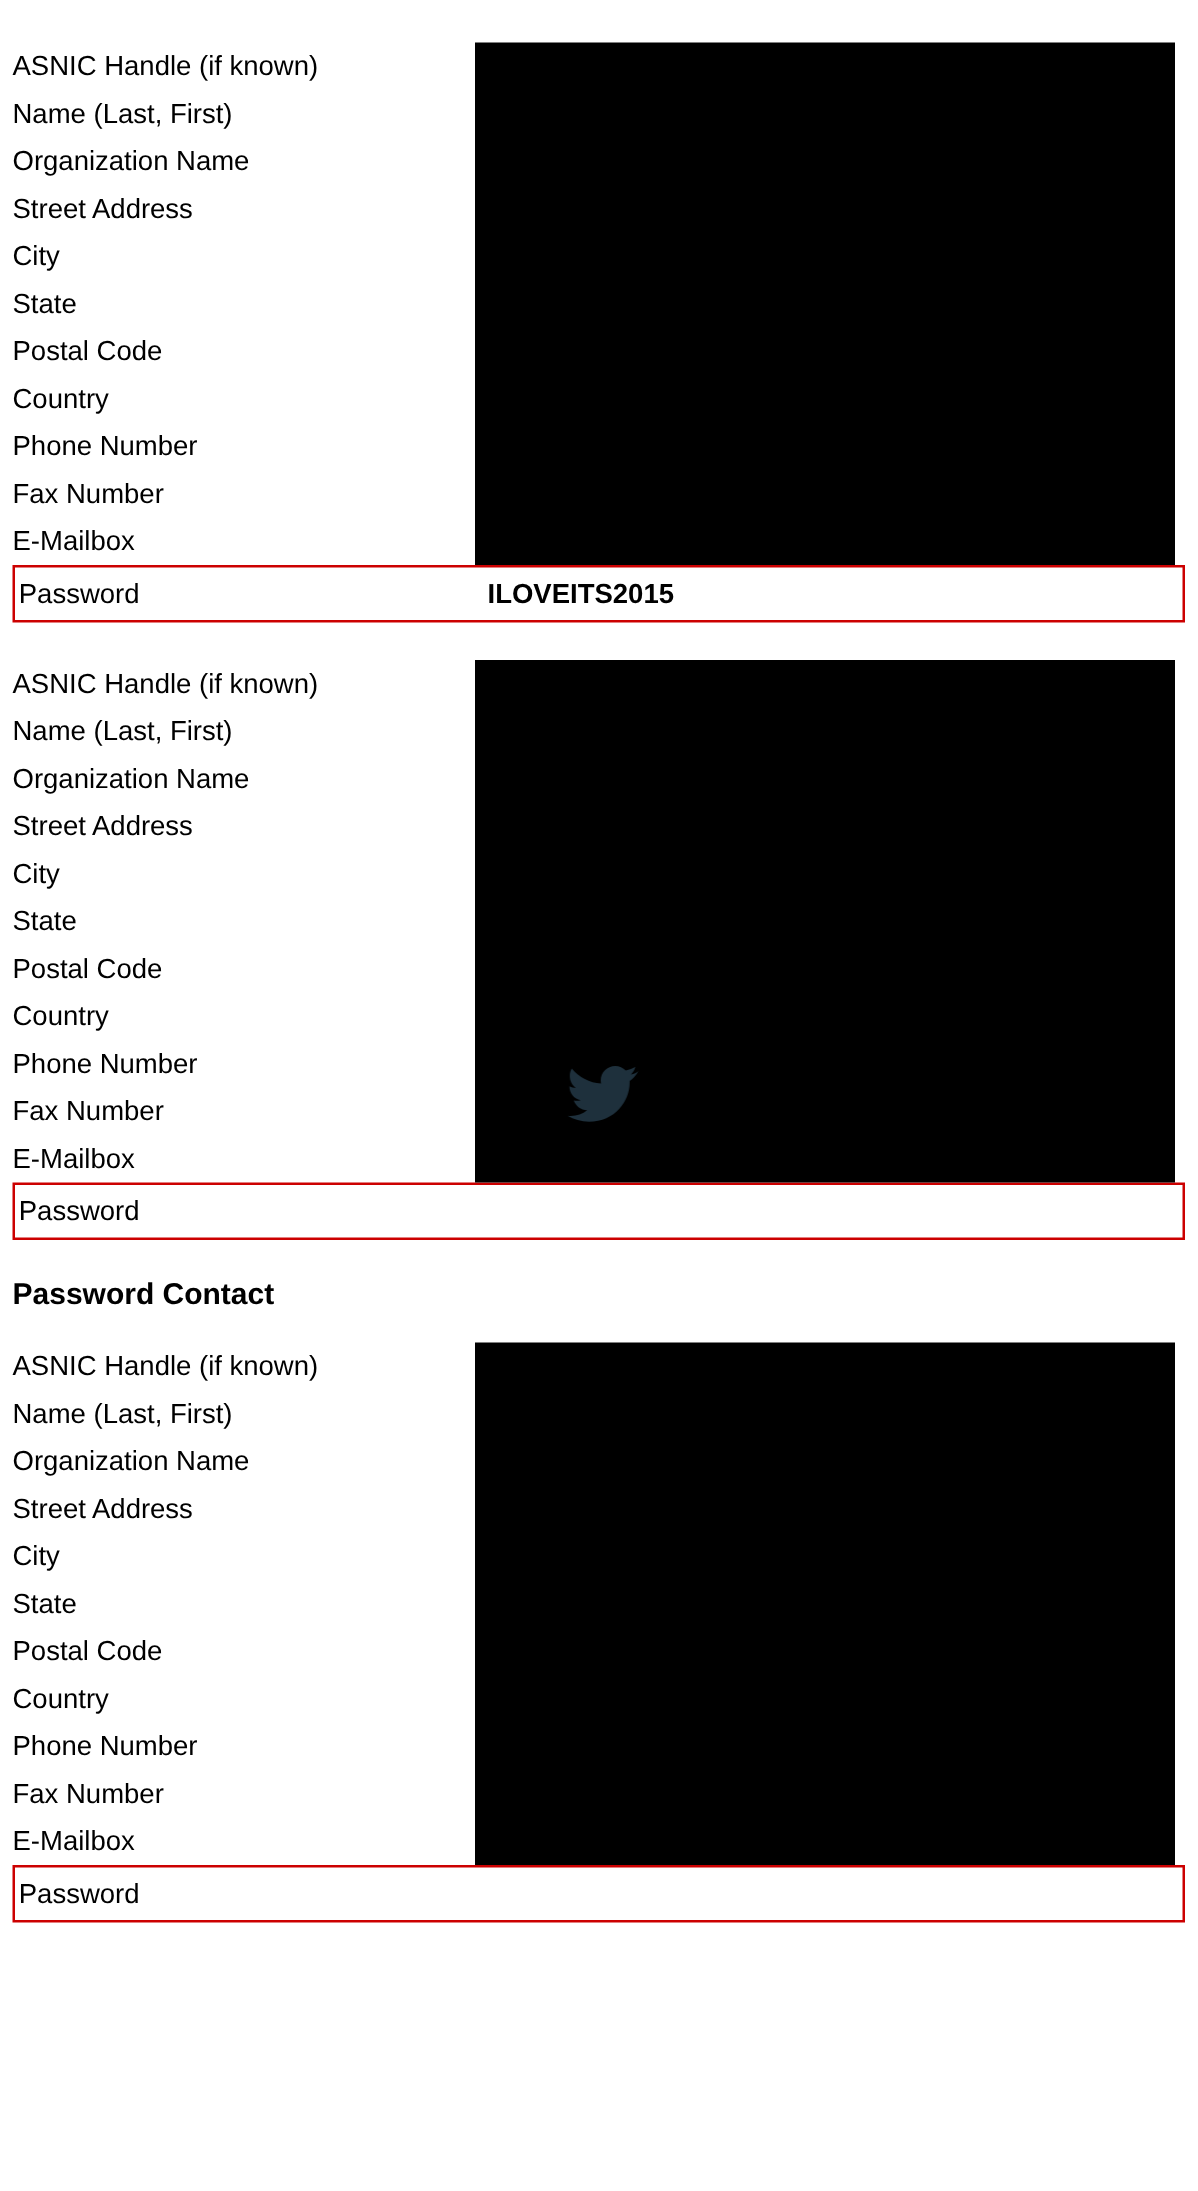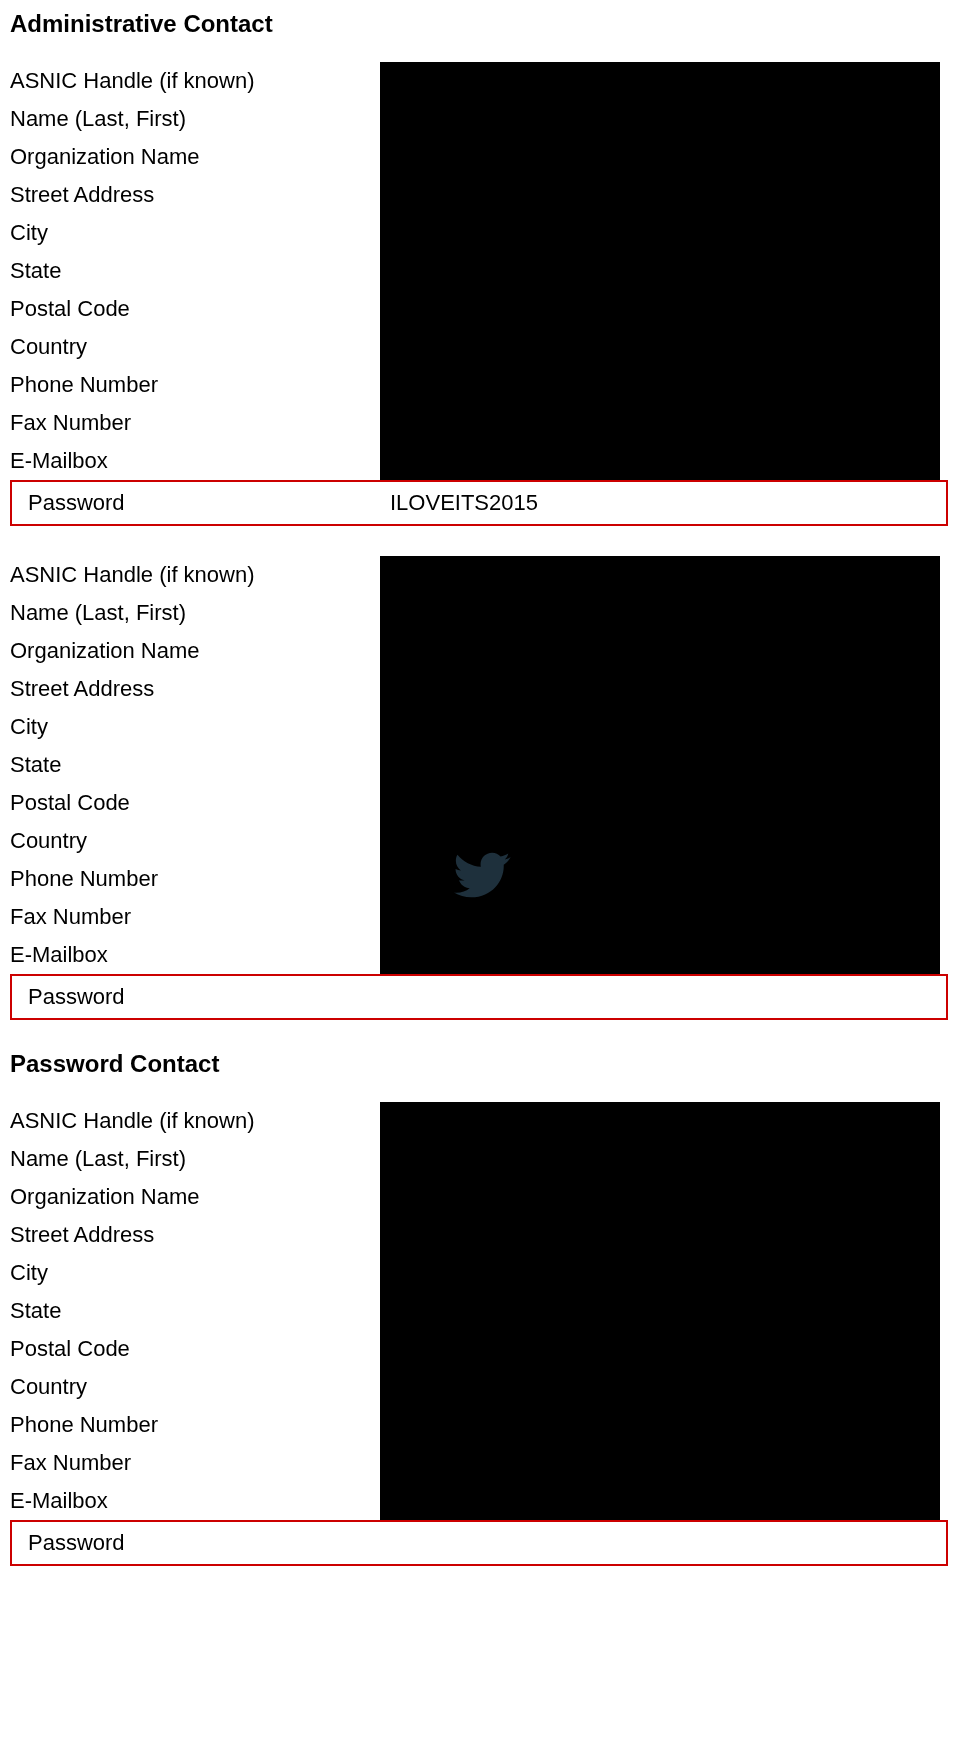--- a/index.html
+++ b/index.html
@@ -82,49 +82,49 @@
       align-items: center;
       border: 2.5px solid #cc0000;
       margin-top: 0;
     }
 
     .password-label {
       width: 370px;
       flex-shrink: 0;
       font-size: 22px;
       color: #000;
-      padding: 6px 16px;
+      padding: 6px 3px;
       height: 42px;
       display: flex;
       align-items: center;
     }
 
     .password-value {
       flex: 1;
       font-size: 22px;
       color: #000;
       padding: 6px 8px;
       height: 42px;
       display: flex;
       align-items: center;
+      font-weight: bold;
     }
   </style>
 </head>
 <body>
 
 <div class="watermark">
   <svg class="watermark-bird" viewBox="0 0 300 250" xmlns="http://www.w3.org/2000/svg">
     <path d="M250,50 C240,60 225,67 208,69 C220,58 229,43 233,26 C217,36 199,43 179,47 C164,31 143,21 120,21 C75,21 39,57 39,101 C39,108 40,114 41,120 C-24,117 -82,85 -123,36 C-130,48 -134,62 -134,77 C-134,105 -120,130 -99,145 C-112,144 -125,141 -136,135 L-136,136 C-136,174 -109,206 -73,213 C-80,215 -88,216 -96,216 C-101,216 -107,215 -112,214 C-101,245 -72,268 -37,269 C-62,289 -94,301 -129,301 C-135,301 -141,301 -147,300 C-112,321 -71,333 -27,333 C120,333 201,216 201,115 L201,106 C217,95 230,81 241,65 L250,50 Z" transform="translate(150,20) scale(0.55)" fill="rgba(100,160,200,0.3)"></path>
   </svg>
   <span></span>
 </div>
 
 <div id="sections-container">
 <div class="section">
-      <div class="section-title">Administrative Contact</div>
       <div class="form-layout">
         <div class="labels-col">
           <div class="label-row">ASNIC Handle (if known)</div>
           <div class="label-row">Name (Last, First)</div>
           <div class="label-row">Organization Name</div>
           <div class="label-row">Street Address</div>
           <div class="label-row">City</div>
           <div class="label-row">State</div>
           <div class="label-row">Postal Code</div>
           <div class="label-row">Country</div>

